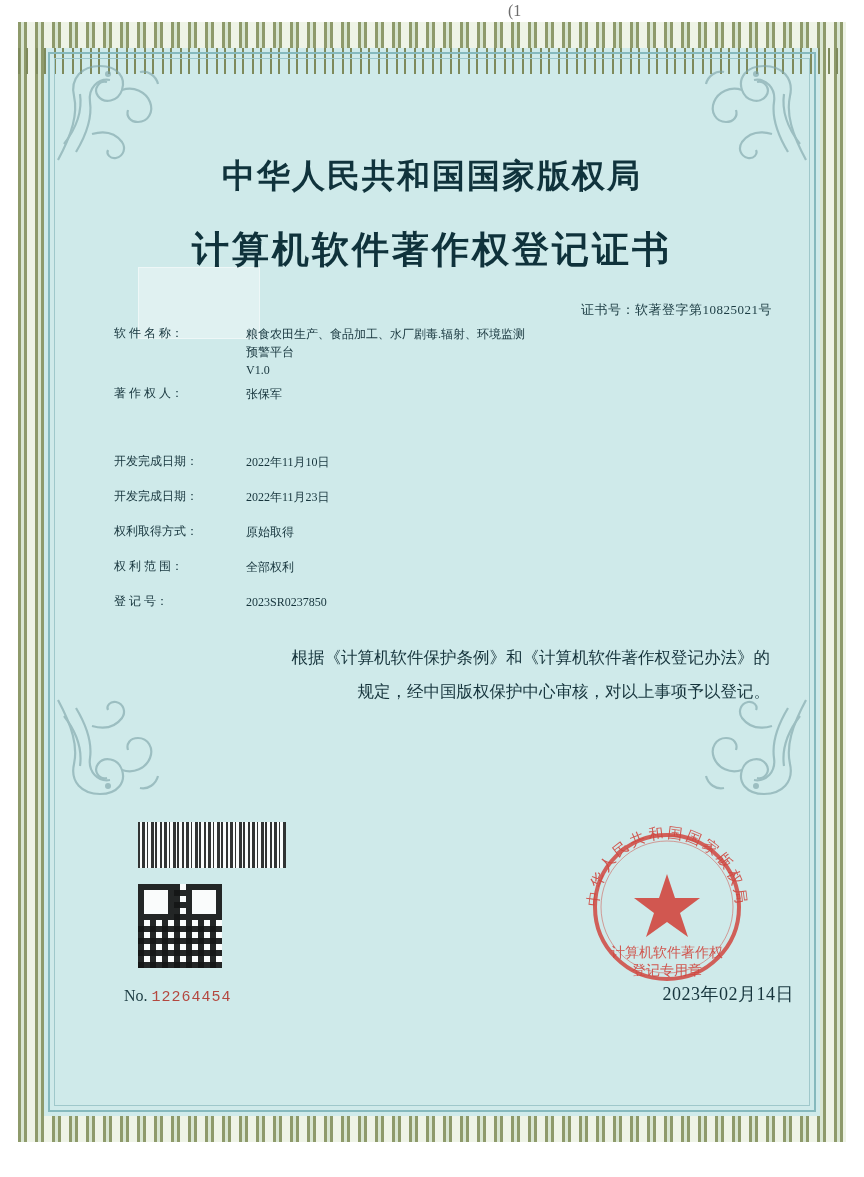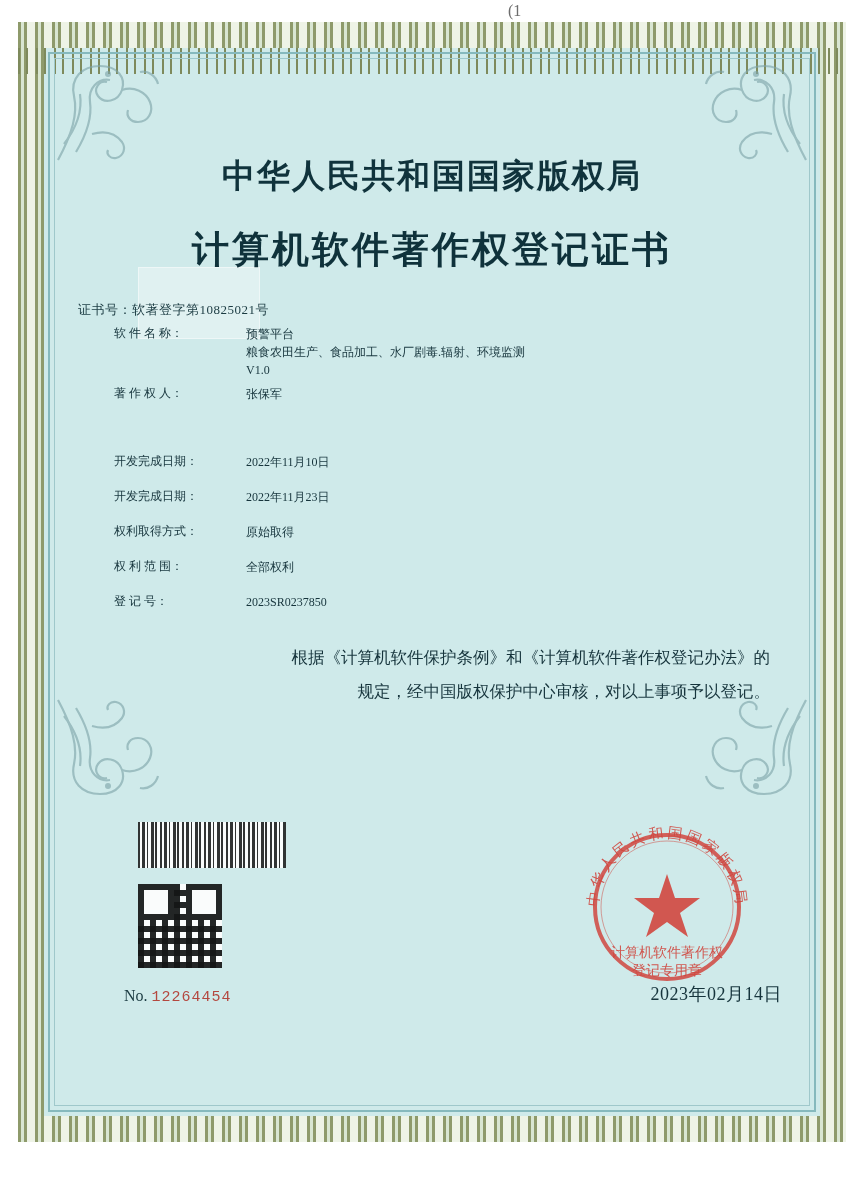--- a/index.html
+++ b/index.html
@@ -134,20 +134,21 @@
   .title2 {
     text-align: center;
     font-size: 37px;
     letter-spacing: 3px;
     font-weight: bold;
     margin-top: 26px;
     color: #0f323b;
   }
 
   .certno {
+    text-align: right;
     font-size: 13px;
     margin-top: 26px;
     padding-right: 14px;
     color: #1b3b42;
     letter-spacing: 0.5px;
   }
 
   .fields {
     margin-top: 6px;
     padding-left: 36px;
@@ -234,21 +235,21 @@
   }
   .serial .num {
     color: #b4483f;
     letter-spacing: 1px;
     font-family: "Liberation Mono", "DejaVu Sans Mono", monospace;
     font-size: 15px;
   }
 
   .issue-date {
     position: absolute;
-    right: 64px;
+    right: 52px;
     top: 960px;
     font-size: 18px;
     color: #16343c;
     letter-spacing: 0.5px;
   }
 
   
   .seal {
     position: absolute;
     right: 84px;
@@ -341,22 +342,22 @@
 
       <div class="certno">
         <span>证书号：</span><span>软著登字第10825021号</span>
       </div>
 
       <div class="fields">
 
         <div class="frow">
           <div class="flabel">软 件 名 称：</div>
           <div class="fvalue">
+            <span class="ln">粮食农田生产、食品加工、水厂剧毒.辐射、环境监测</span>
             <span class="ln">预警平台</span>
-            <span class="ln">粮食农田生产、食品加工、水厂剧毒.辐射、环境监测</span>
             <span class="ln">V1.0</span>
           </div>
         </div>
 
         <div class="frow">
           <div class="flabel">著 作 权 人：</div>
           <div class="fvalue">张保军</div>
         </div>
 
         <div class="spacer-a"></div>

